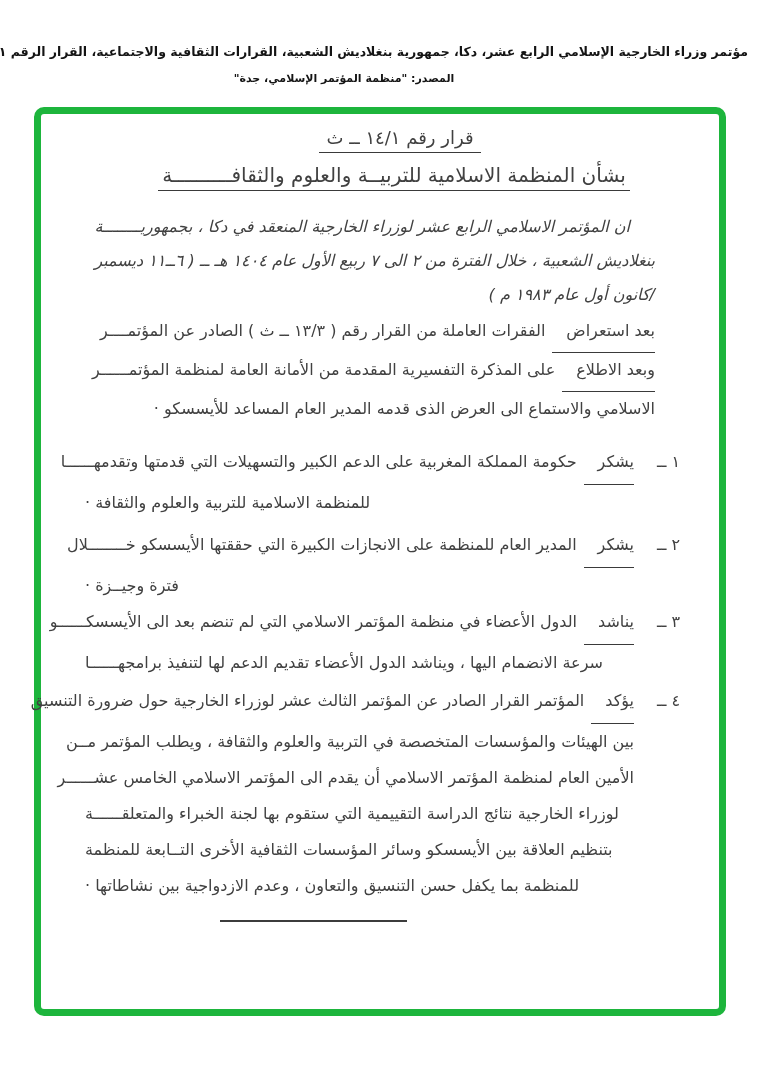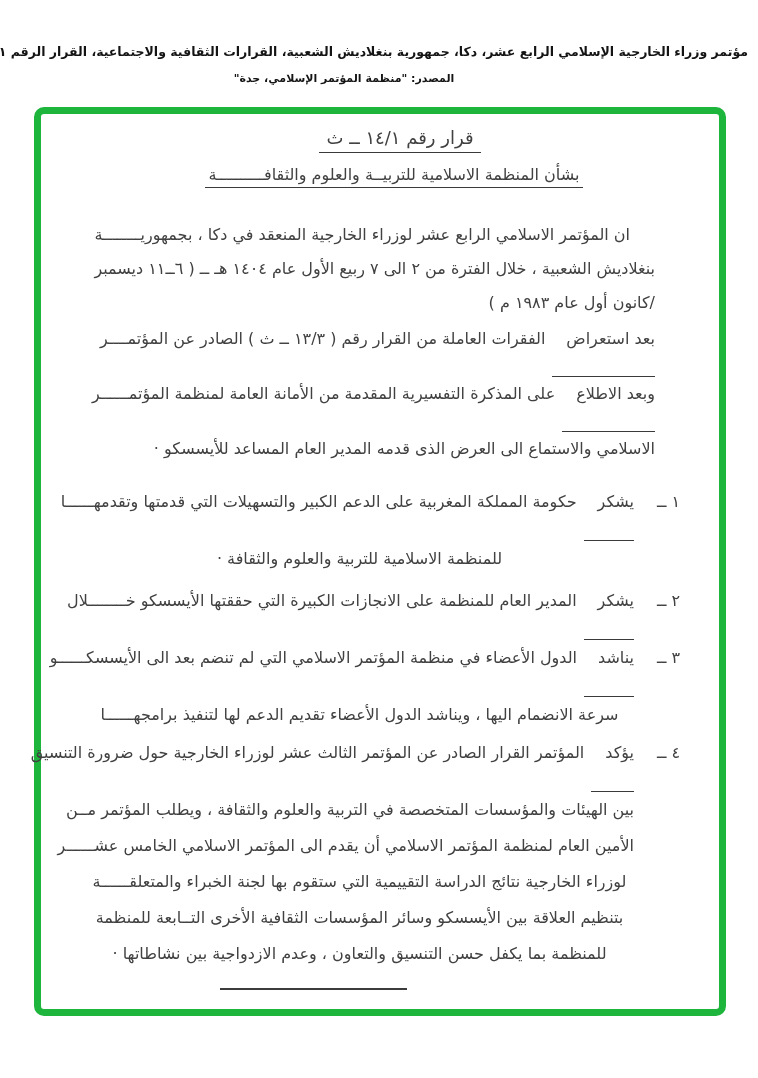--- a/index.html
+++ b/index.html
@@ -27,33 +27,33 @@
     pointer-events:none;
   }
 
   
   .content{
     position:absolute;top:118px;right:103px;width:570px;
     font-size:16px;color:#414141;
   }
   .t1{margin-top:6px;text-align:center;line-height:28px;font-size:18px;transform:translateX(30px);}
   .t1 span{border-bottom:1.6px solid #3a3a3a;padding:0 8px 4px 8px;margin-top:46px;}
-  .t2{margin-top:9px;text-align:center;line-height:28px;font-size:16px;transform:translateX(24px);}
+  .t2{margin-top:9px;text-align:center;line-height:28px;font-size:20px;transform:translateX(24px);}
   .t2 span{border-bottom:1.6px solid #3a3a3a;padding:0 4px 3px 4px;}
 
   .para .ln{line-height:34px;white-space:nowrap;text-align:right;}
-  .p1{margin-top:29px;}
+  .p1{margin-top:21px;font-style:italic;}
   .p1 .ln:first-child{text-indent:25px;}
   .p2{margin-top:2px;}
   .p3{}
 
-  .lead{border-bottom:1.2px solid #3a3a3a;padding-left:14px;padding-bottom:20px;margin-left:7px;display:inline-block;}
+  .lead{border-bottom:1.2px solid #3a3a3a;padding-left:14px;padding-bottom:4px;margin-left:7px;display:inline-block;}
 
   .item{position:relative;}
-  .item .ln{line-height:36px;white-space:nowrap;text-align:center;}
+  .item .ln{line-height:36px;white-space:nowrap;text-align:left;}
   .item1{margin-top:18px;}
   .item2{margin-top:6px;}
   .item3{margin-top:0px;}
   .item4{margin-top:2px;}
   .inum{position:absolute;right:-25px;top:0;line-height:36px;white-space:nowrap;}
   .itxt{margin-right:21px;}
 
   .rule{height:2px;background:#3c3c3c;width:187px;margin:16px 248px 0 0;}
 </style>
 </head>
@@ -91,20 +91,21 @@
       <div class="itxt">
         <div class="ln"><span class="lead">يشكر</span><span>حكومة المملكة المغربية على الدعم الكبير والتسهيلات التي قدمتها وتقدمهــــــا</span></div>
         <div class="ln">للمنظمة الاسلامية للتربية والعلوم والثقافة ·</div>
       </div>
     </div>
 
     <div class="item item2">
       <span class="inum">٢ ــ</span>
       <div class="itxt">
         <div class="ln"><span class="lead">يشكر</span><span>المدير العام للمنظمة على الانجازات الكبيرة التي حققتها الأيسسكو خــــــــلال</span></div>
+        <div class="ln">فترة وجيــزة ·</div>
       </div>
     </div>
 
     <div class="item item3">
       <span class="inum">٣ ــ</span>
       <div class="itxt">
         <div class="ln"><span class="lead">يناشد</span><span>الدول الأعضاء في منظمة المؤتمر الاسلامي التي لم تنضم بعد الى الأيسسكــــــو</span></div>
         <div class="ln">سرعة الانضمام اليها ، ويناشد الدول الأعضاء تقديم الدعم لها لتنفيذ برامجهــــــا</div>
       </div>
     </div>

